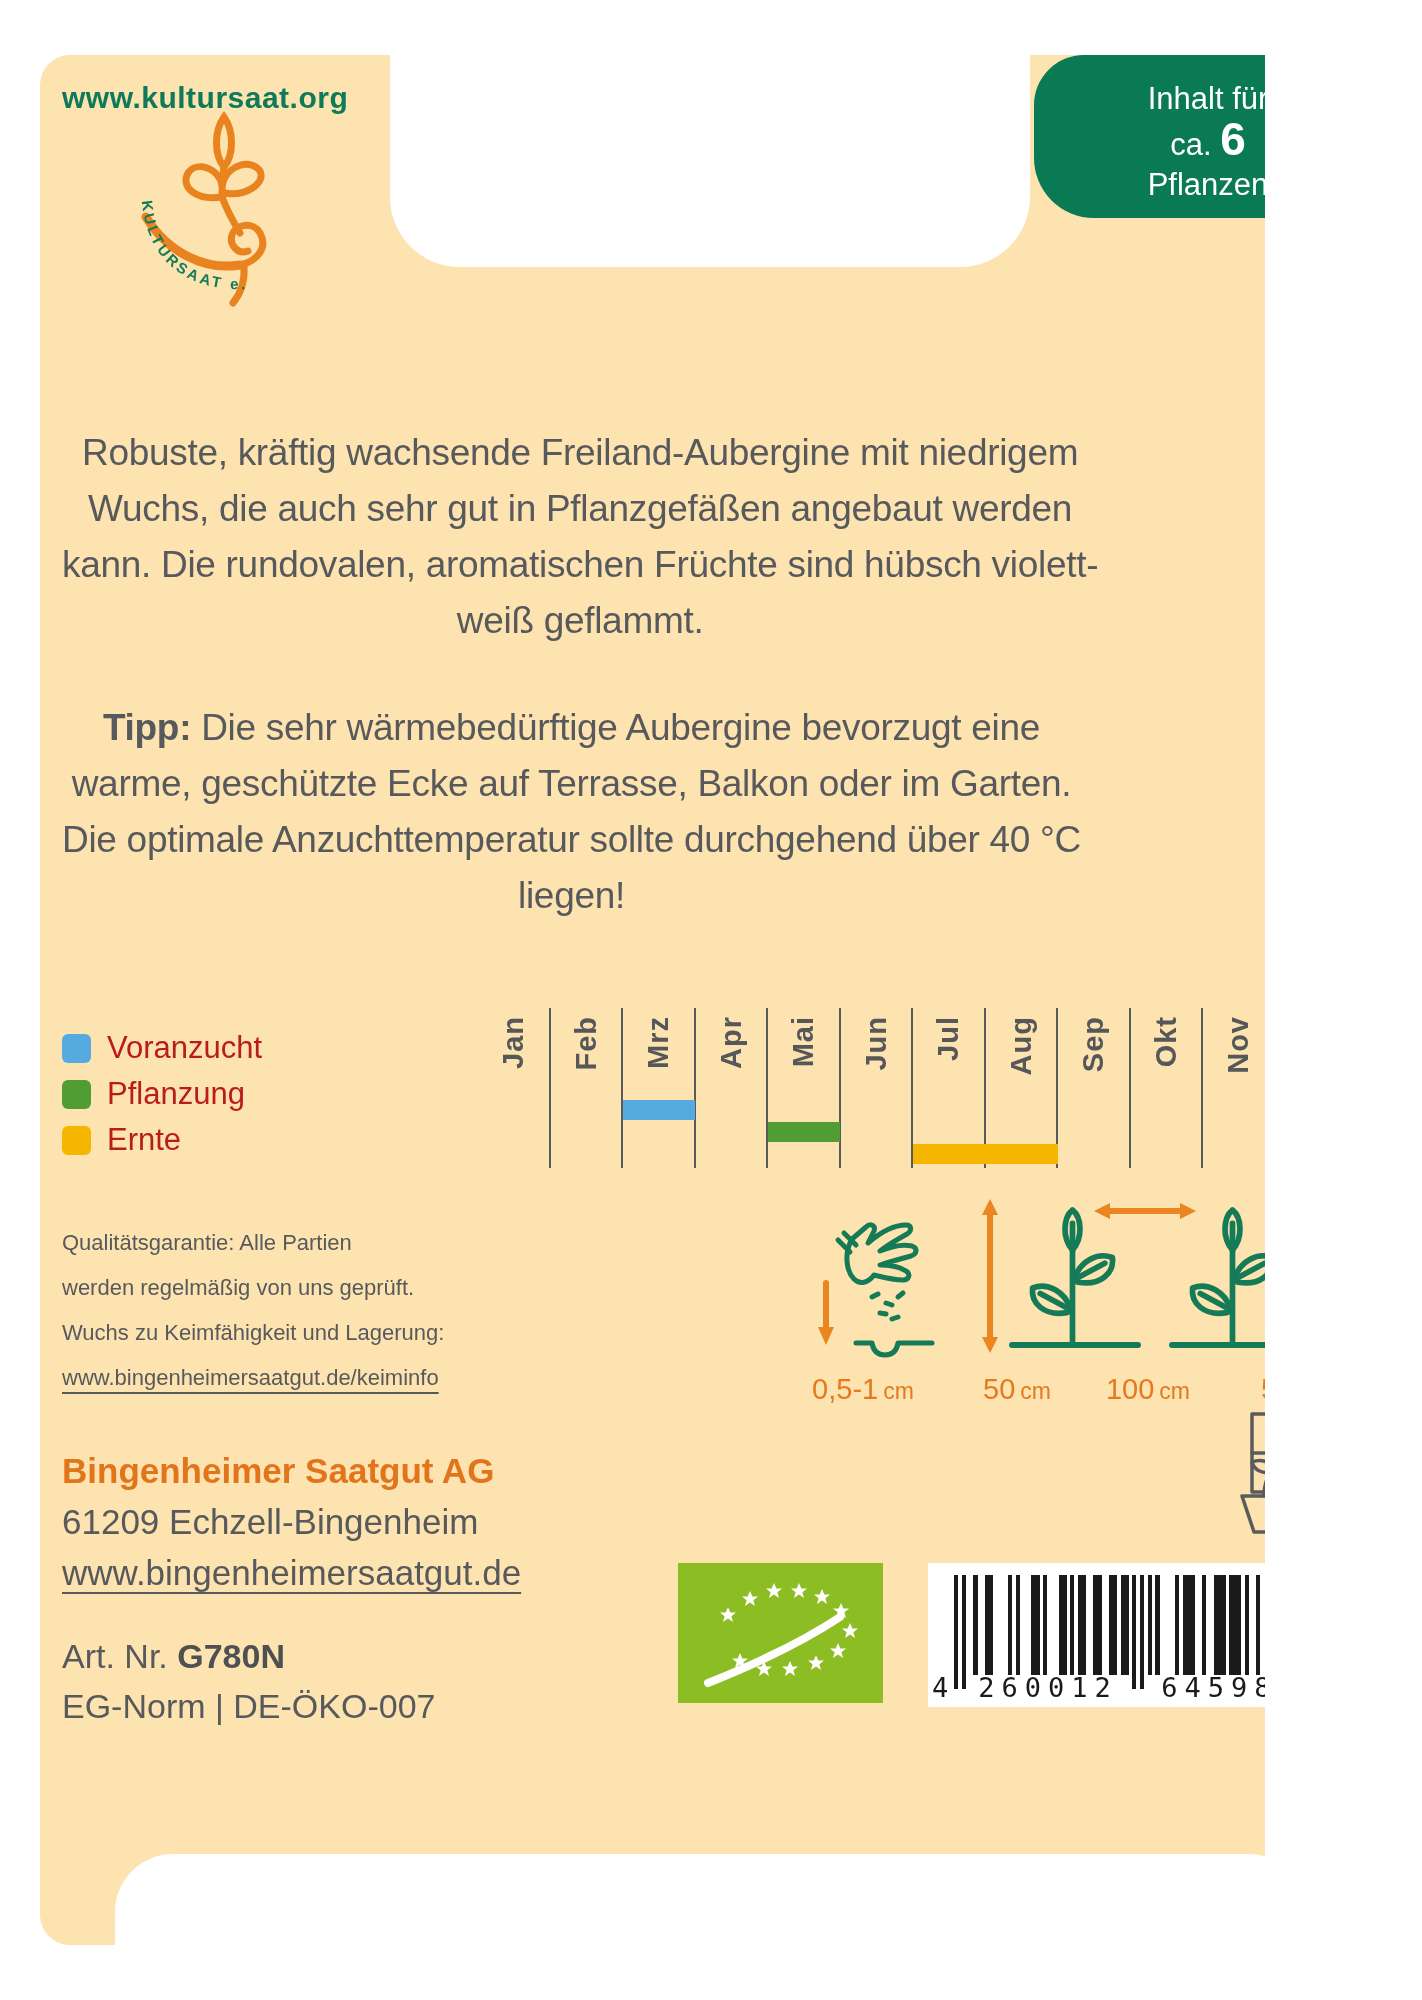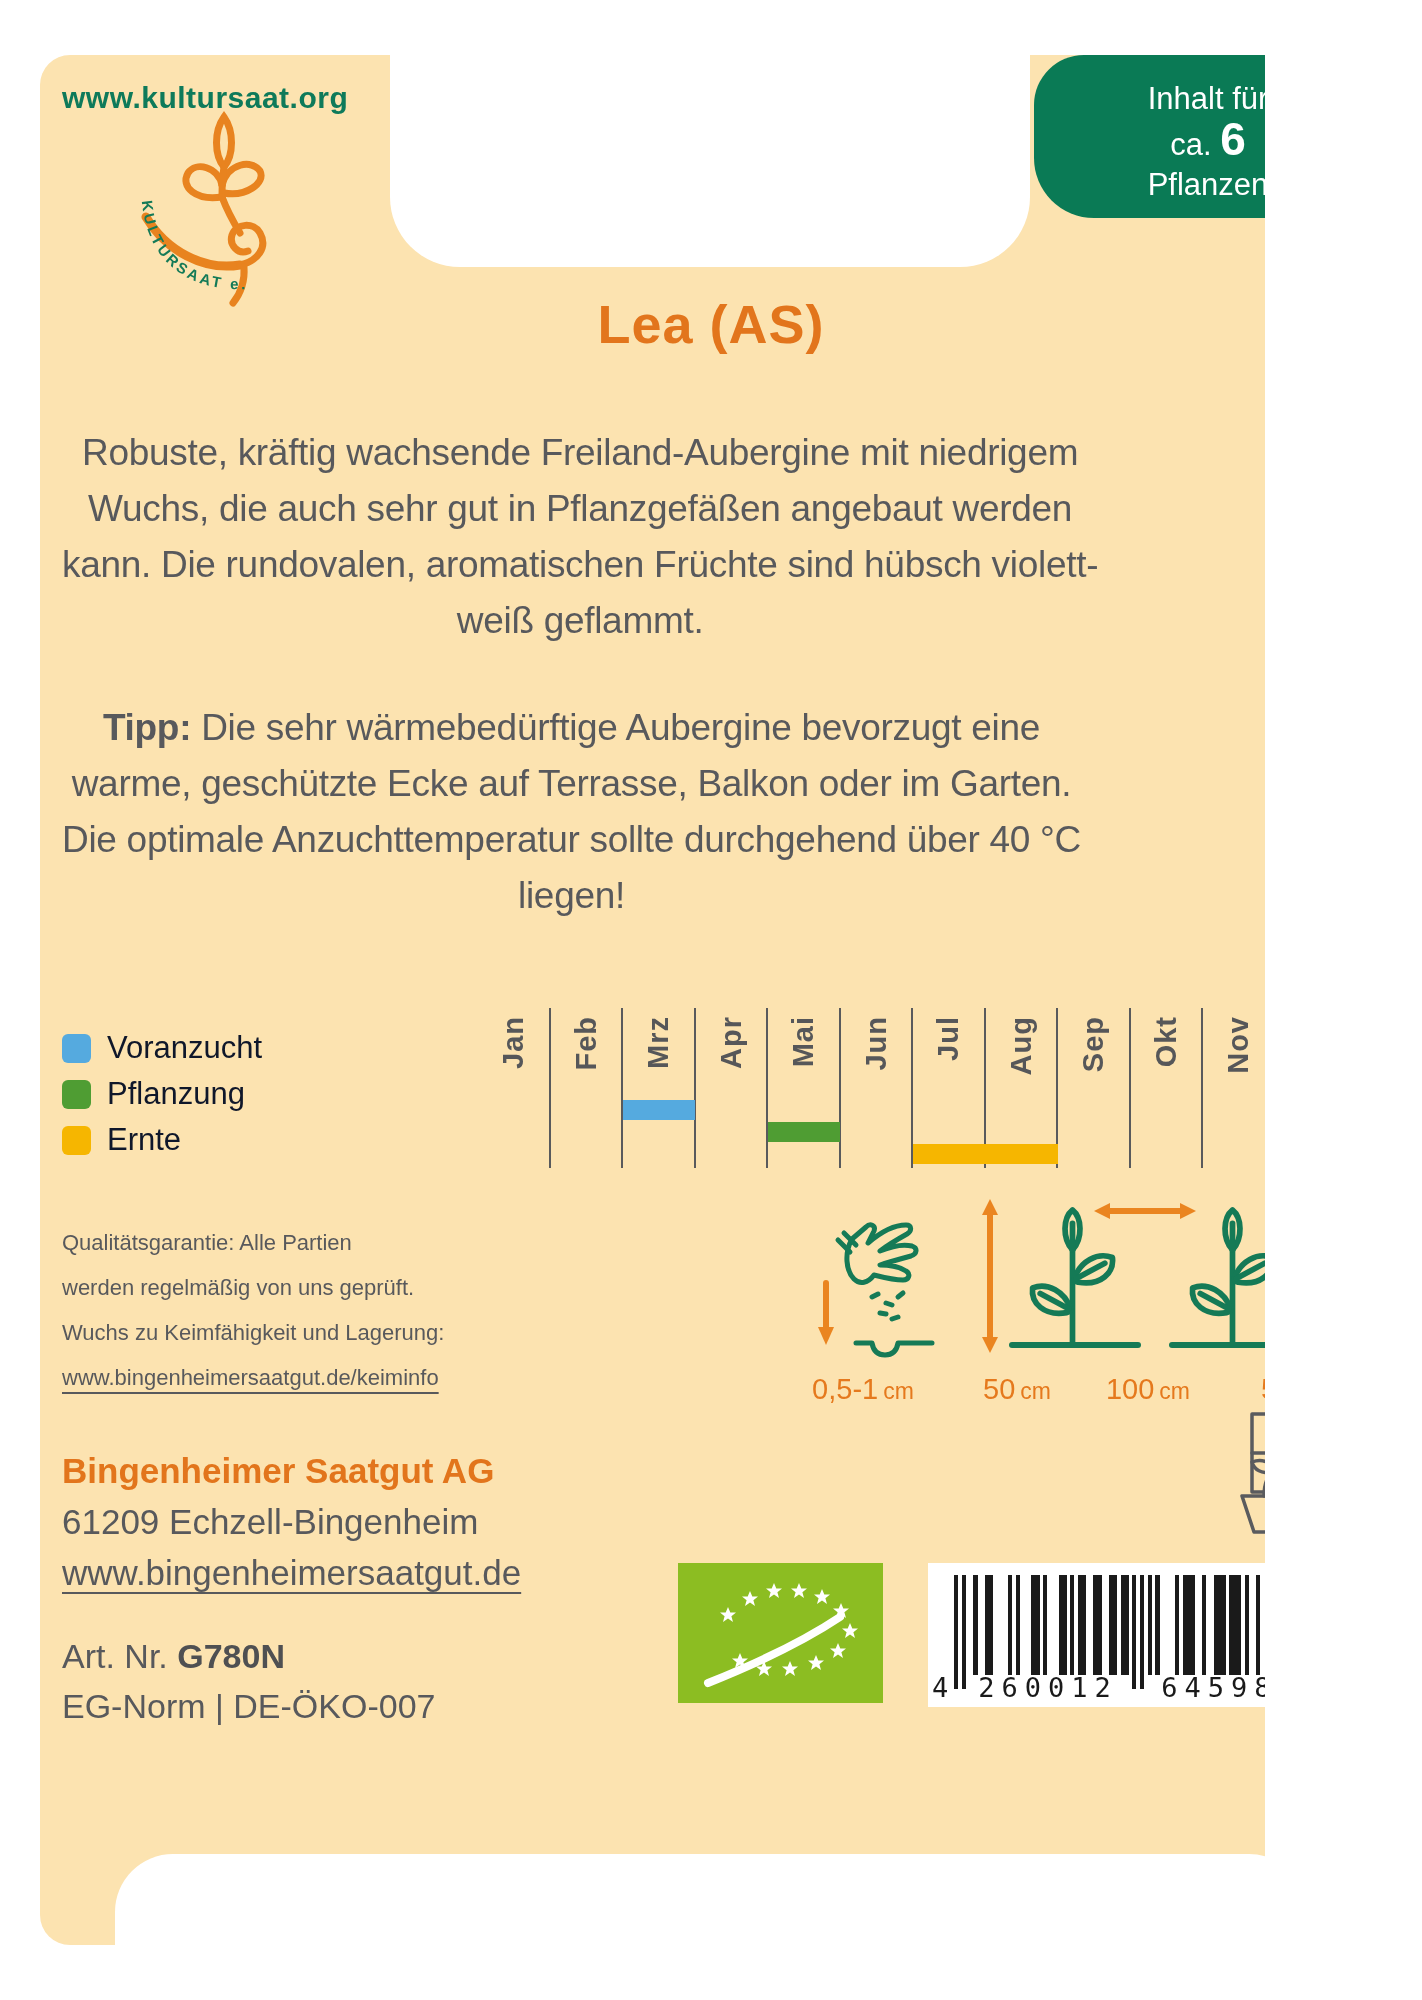--- a/index.html
+++ b/index.html
@@ -20,21 +20,21 @@
         color:#e2751c;letter-spacing:1px;}
   .para{position:absolute;left:22px;font-size:37px;line-height:56px;letter-spacing:-0.3px;color:#58595c;}
   .para .line{white-space:nowrap;text-align:center;}
   .para b{font-weight:bold;}
   #description{top:370px;}
   #tip{top:645px;}
   
   #legend{position:absolute;left:22px;top:970px;}
   .leg-row{display:flex;align-items:center;height:46px;}
   .leg-swatch{width:29px;height:29px;border-radius:6px;margin-right:16px;}
-  .leg-label{font-size:31px;color:#0f172a;}
+  .leg-label{font-size:31px;color:#b91c1c;}
   #cal-grid{position:absolute;left:438px;top:953px;width:870px;height:160px;display:flex;}
   .month{position:relative;flex:1 1 0;border-right:2px solid #595a5c;}
   .month-label{position:absolute;top:8px;left:50%;transform:translateX(-50%) rotate(180deg);
         writing-mode:vertical-rl;font-size:29px;font-weight:bold;color:#565759;letter-spacing:1px;}
   .cal-bar{position:absolute;height:20px;}
   
   #quality{position:absolute;left:22px;top:1165px;font-size:22px;line-height:45px;}
   #quality .q-line{white-space:nowrap;}
   .u-link{text-decoration:underline;text-underline-offset:7px;text-decoration-thickness:2px;}
   
@@ -87,21 +87,20 @@
 
     <div class="badge">
       <div class="b-line">Inhalt für</div>
       <div class="b-line">
         <span>ca.</span>
         <span class="b-count">6</span>
       </div>
       <div class="b-line">Pflanzen</div>
     </div>
 
-    <div class="title">Lea (AS)</div>
 
     <div id="description" class="para">
         <div class="line">Robuste, kräftig wachsende Freiland-Aubergine mit niedrigem</div>
         <div class="line">Wuchs, die auch sehr gut in Pflanzgefäßen angebaut werden</div>
         <div class="line">kann. Die rundovalen, aromatischen Früchte sind hübsch violett-</div>
         <div class="line">weiß geflammt.</div>
       </div>
 
     <div id="tip" class="para">
       <div class="line">

